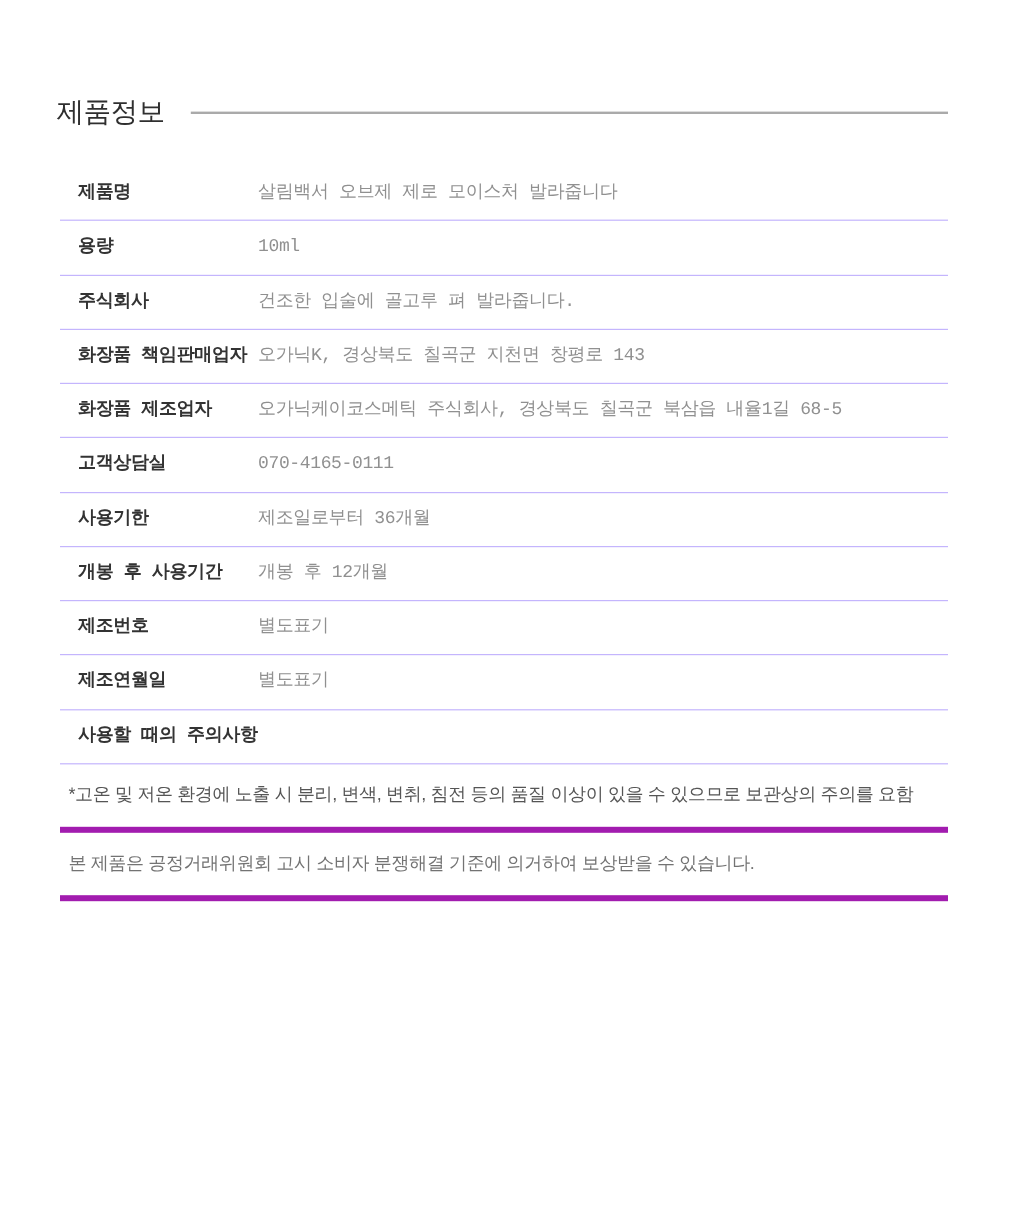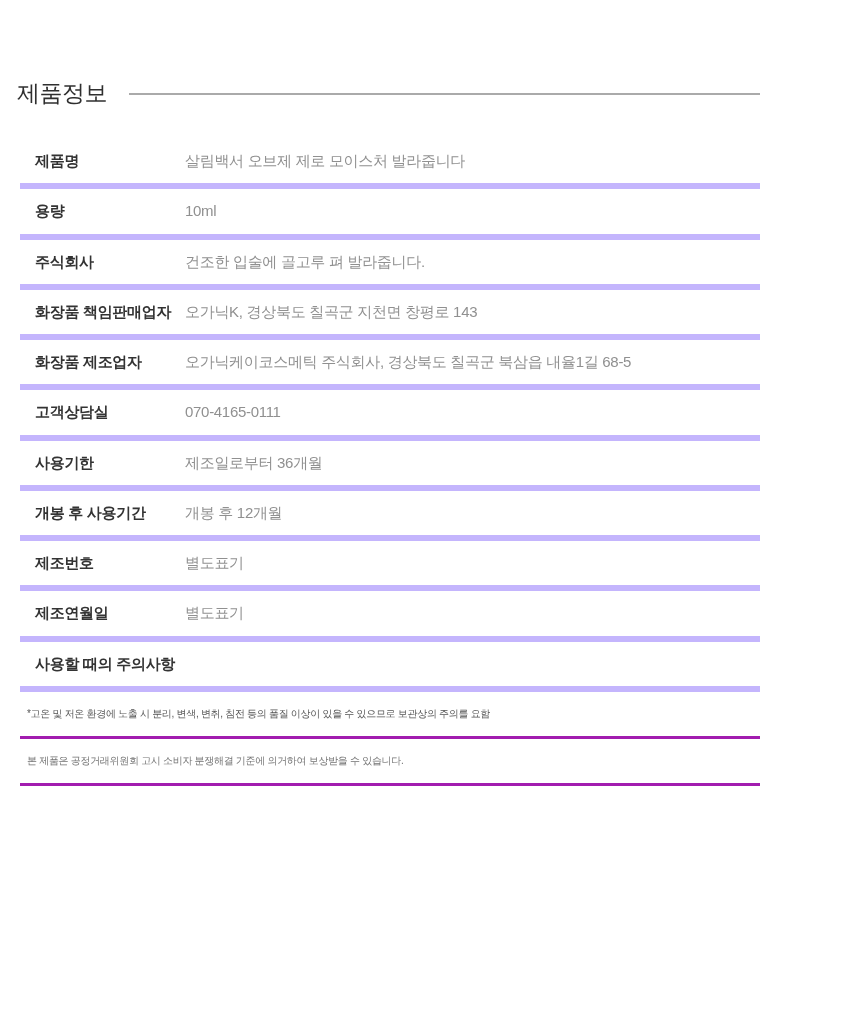--- a/index.html
+++ b/index.html
@@ -4,62 +4,63 @@
 <style>
   html,body{margin:0;padding:0;background:#ffffff;}
   body{
     width:860px;min-height:1021px;
     font-family:"Liberation Sans","DejaVu Sans",sans-serif;
     color:#333;
     overflow-x:hidden;
   }
   .wrap{
     width:740px;
-    margin-left:20px;
+    margin-left:50px;
     padding-top:78px;
   }
   .title-row{
     display:flex;align-items:center;
     margin-left:-3px;
     margin-bottom:30px;
   }
   .page-title{
     font-size:23px;
     font-weight:500;
     color:#2f2f2f;
     letter-spacing:-0.5px;
     white-space:nowrap;
   }
   .title-rule{
     flex:1;height:2px;background:#aaaaaa;margin-left:22px;
   }
   .info-table{width:740px;}
   .row{
     display:flex;align-items:flex-start;
-    border-bottom:6px solid #c4b5fd;
+    border-bottom:1px solid #c4b5fd;
     padding:9px 0;
+    font-family:Liberation Mono, monospace;
   }
   .row .label{
     flex:0 0 150px;
     margin-left:15px;
     font-size:15px;font-weight:600;color:#333333;
     line-height:1.75;
     letter-spacing:-0.3px;
   }
   .row .value{
     flex:0 0 633px;
     font-size:15px;font-weight:400;color:#909090;
     line-height:1.75;
     letter-spacing:-0.3px;
     white-space:normal;
   }
   .notes .note{
-    border-bottom:3px solid #a21caf;
+    border-bottom:5px solid #a21caf;
     padding:14px 0 14px 7px;
-    font-size:10px;line-height:1.6;
+    font-size:15px;line-height:1.6;
     color:#555555;font-weight:400;
     letter-spacing:-0.3px;
   }
   .notes .note.strong{
     color:#737373;font-weight:400;
   }
 </style>
 </head>
 <body>
 

